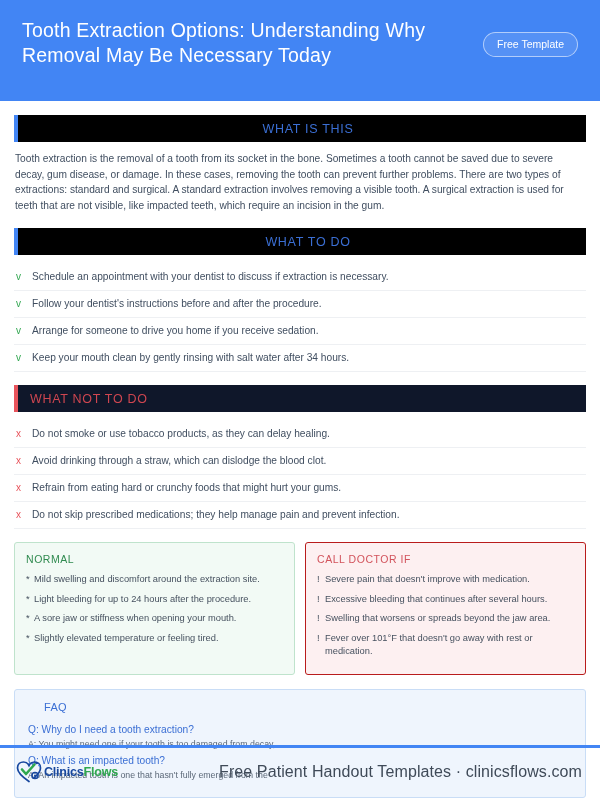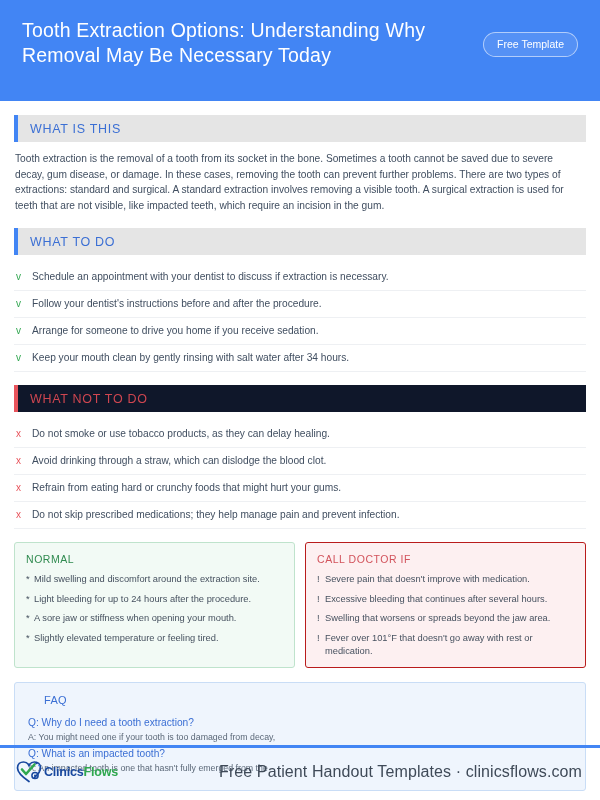--- a/index.html
+++ b/index.html
@@ -65,21 +65,21 @@
     display: flex;
     align-items: center;
     padding-left: 12px;
   }
   .section-head .head-label {
     font-size: 12.5px;
     letter-spacing: 0.7px;
   }
 
   .sec-blue .bar { background: #4285f4; }
-  .sec-blue .head-bg { background: #e5e5e5; }
+  .sec-blue .head-bg { background: #000000; justify-content: center; }
   .sec-blue .head-label { color: #3b6fd4; }
 
   .sec-red .bar { background: #e8545c; }
   .sec-red .head-bg { background: #0f172a; }
   .sec-red .head-label { color: #cf4650; }
 
   .paragraph {
     font-size: 10.2px;
     line-height: 15.6px;
     color: #404e60;
@@ -110,21 +110,21 @@
   
   .two-col {
     display: flex;
     gap: 10px;
     margin-top: 8px;
     margin-bottom: 14px;
   }
   .box {
     flex: 1 1 50%;
     border-radius: 3px;
-    padding: 10px 11px 9px 11px;
+    padding: 10px 11px 16px 11px;
     min-height: 92px;
   }
   .box-normal {
     background: #f2faf5;
     border: 1px solid #bfe3cc;
   }
   .box-doctor {
     background: #fdf0f1;
     border: 1px solid #b91c1c;
   }

